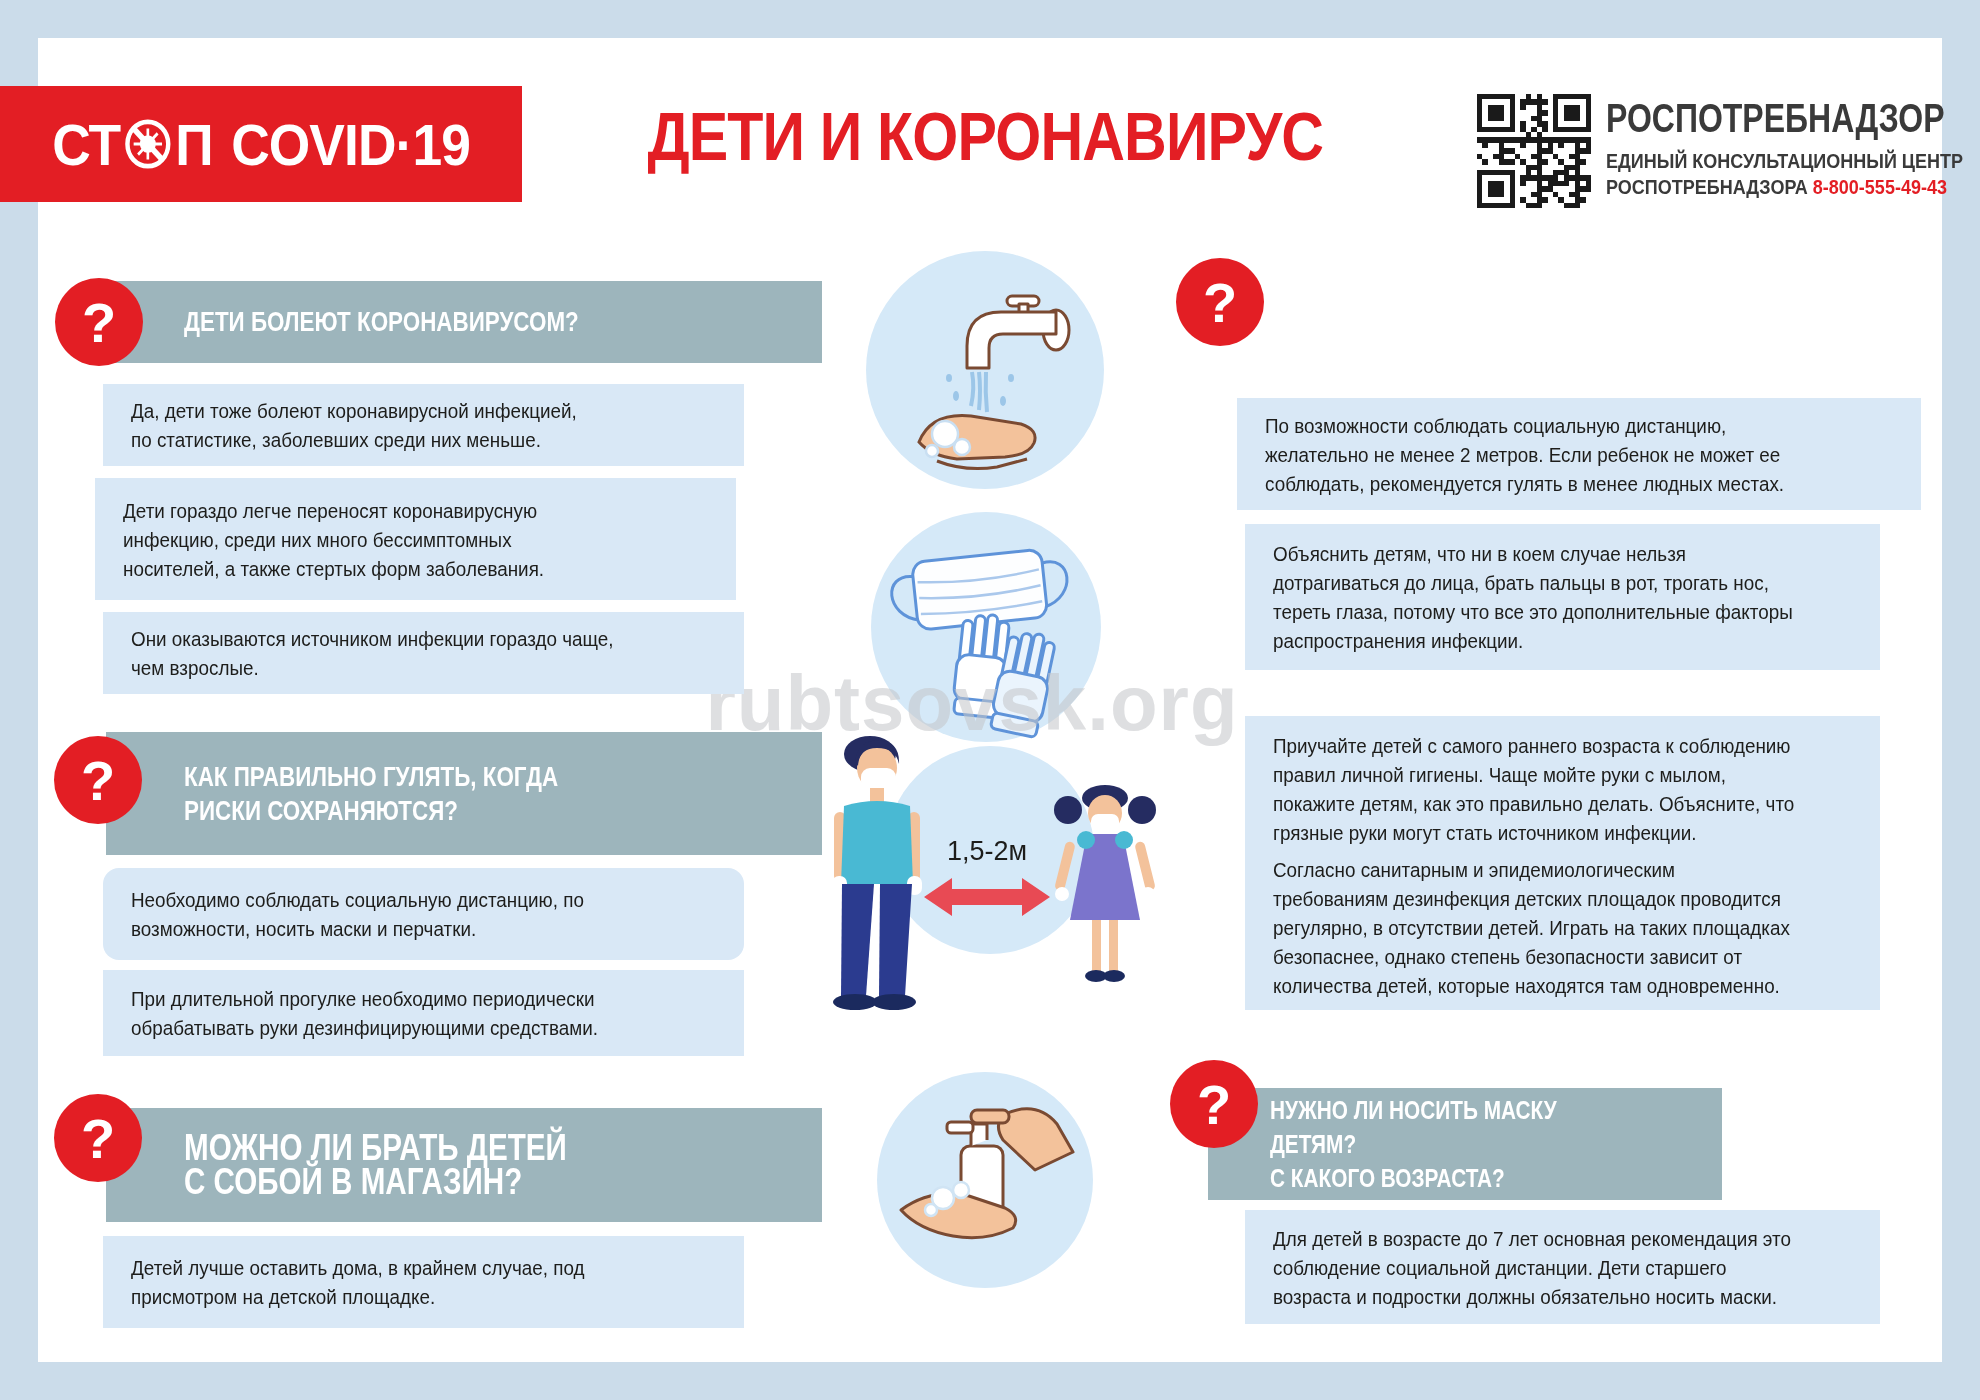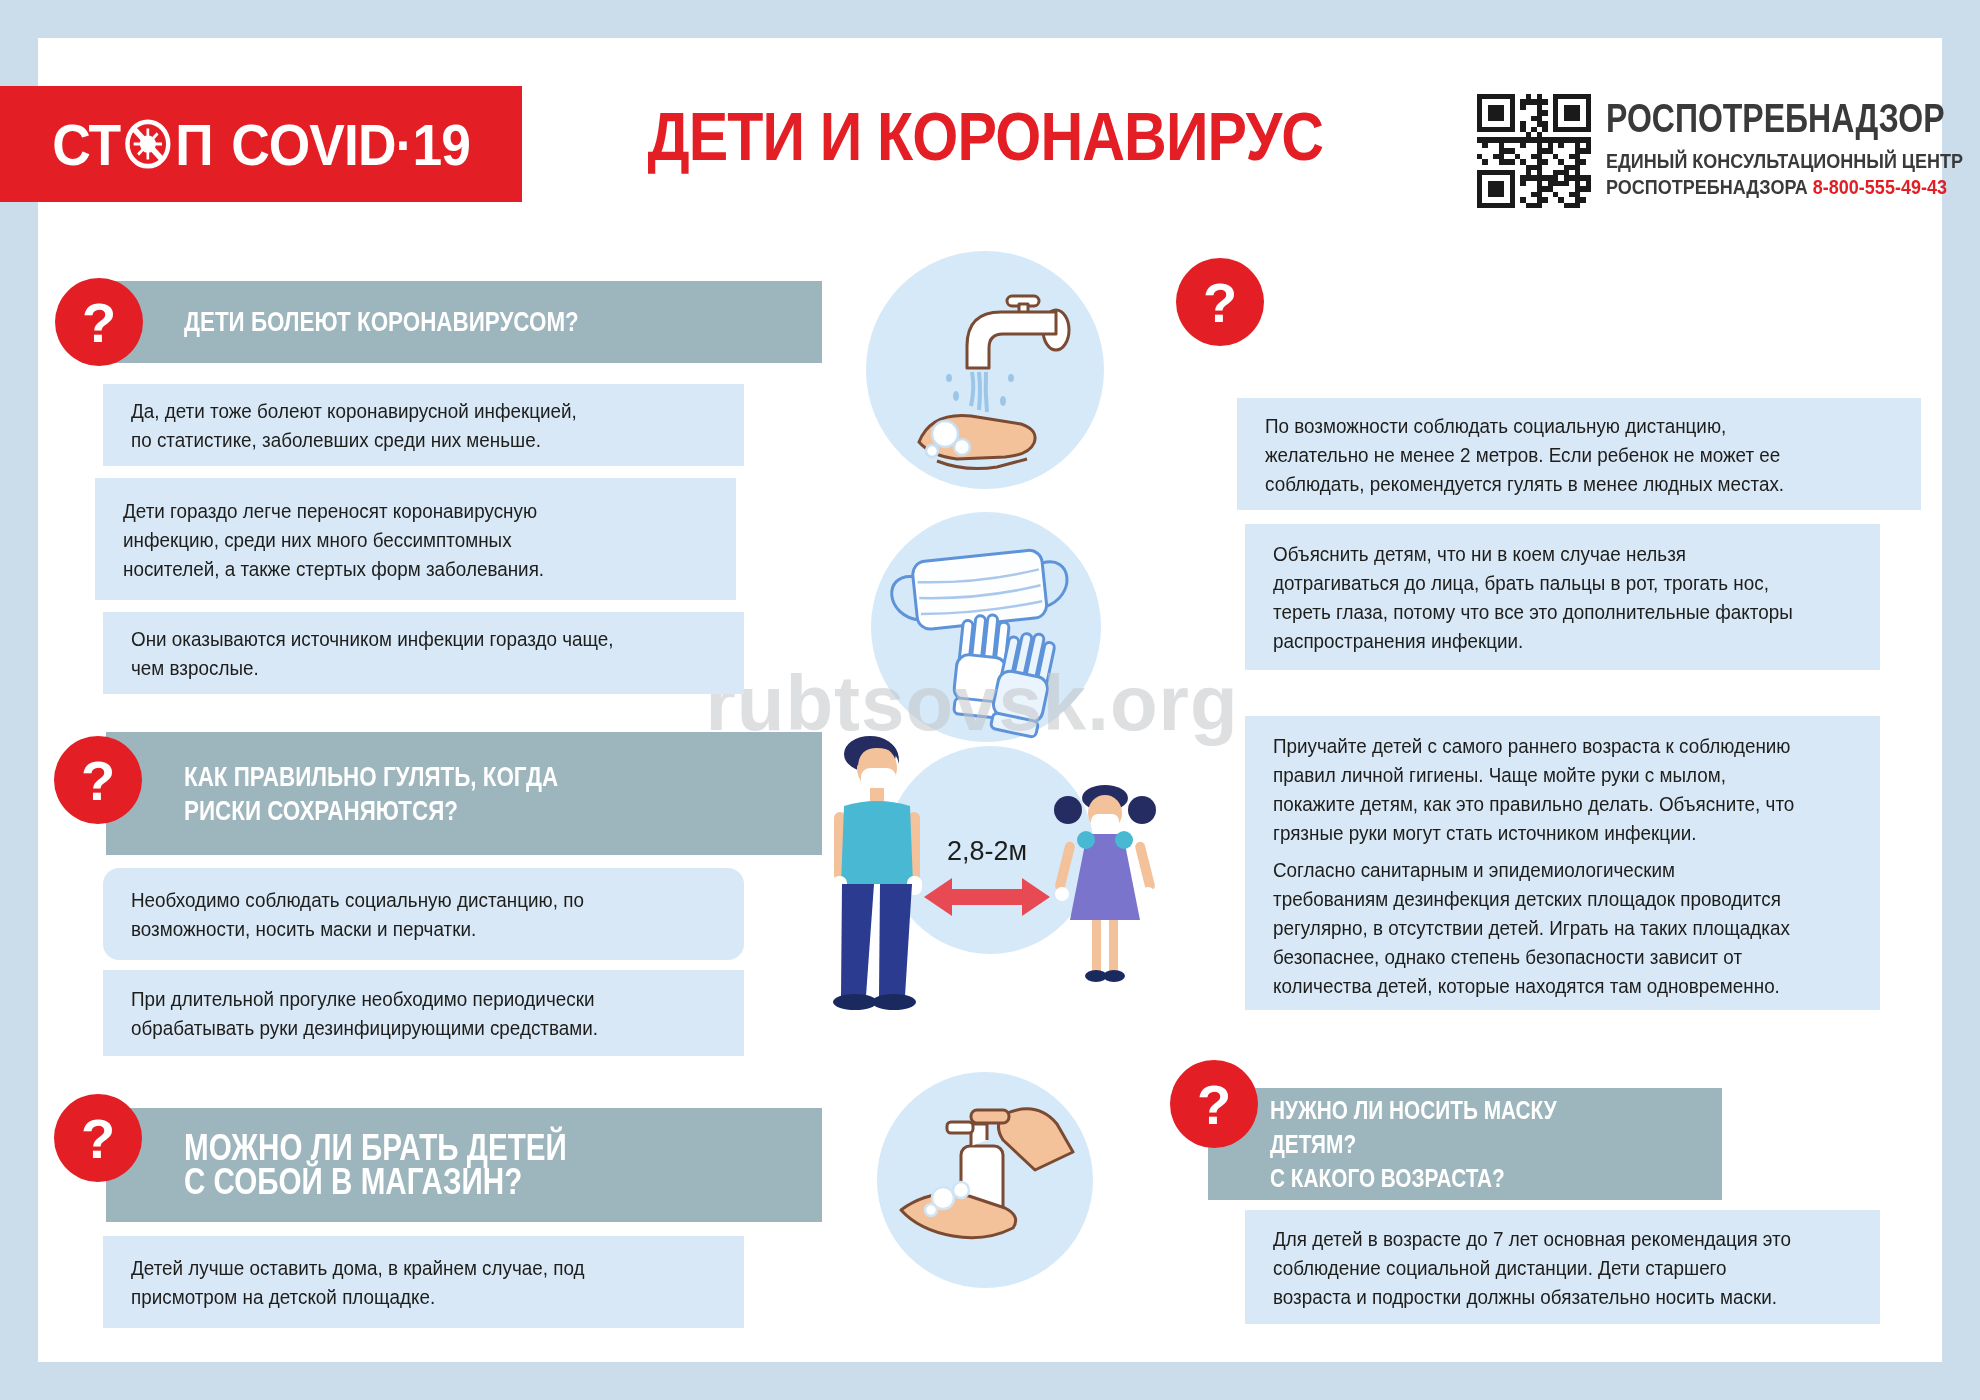--- a/index.html
+++ b/index.html
@@ -184,21 +184,21 @@
       <rect x="98" y="42" width="38" height="13" rx="6" fill="var(--skin,#f3c29b)"></rect>
       <path d="M28,142 Q58,120 96,128 L132,140 Q148,148 140,160 Q112,174 80,168 Q46,162 28,142 Z" fill="var(--skin,#f3c29b)"></path>
     </g>
     <g fill="#fff" stroke="#d0e4f4" stroke-width="2.5">
       <circle cx="70" cy="130" r="11"></circle>
         <circle cx="88" cy="122" r="8"></circle>
         <circle cx="58" cy="142" r="6"></circle>
     </g>
   </svg>
 
-  <div class="distance-label">2,8-2м</div>
+  <div class="distance-label">1,5-2м</div>
   <svg id="distance-arrow" viewBox="0 0 130 46">
     <polygon points="2,23 30,4 30,15 100,15 100,4 128,23 100,42 100,31 30,31 30,42" fill="var(--arrow,#e84a54)"></polygon>
   </svg>
 
   <div class="watermark">rubtsovsk.org</div>
 
   <div class="banner">
     <div class="banner-inner">
       <span>СТ</span>
       <svg width="54" height="54" viewBox="-28 -28 56 56">

